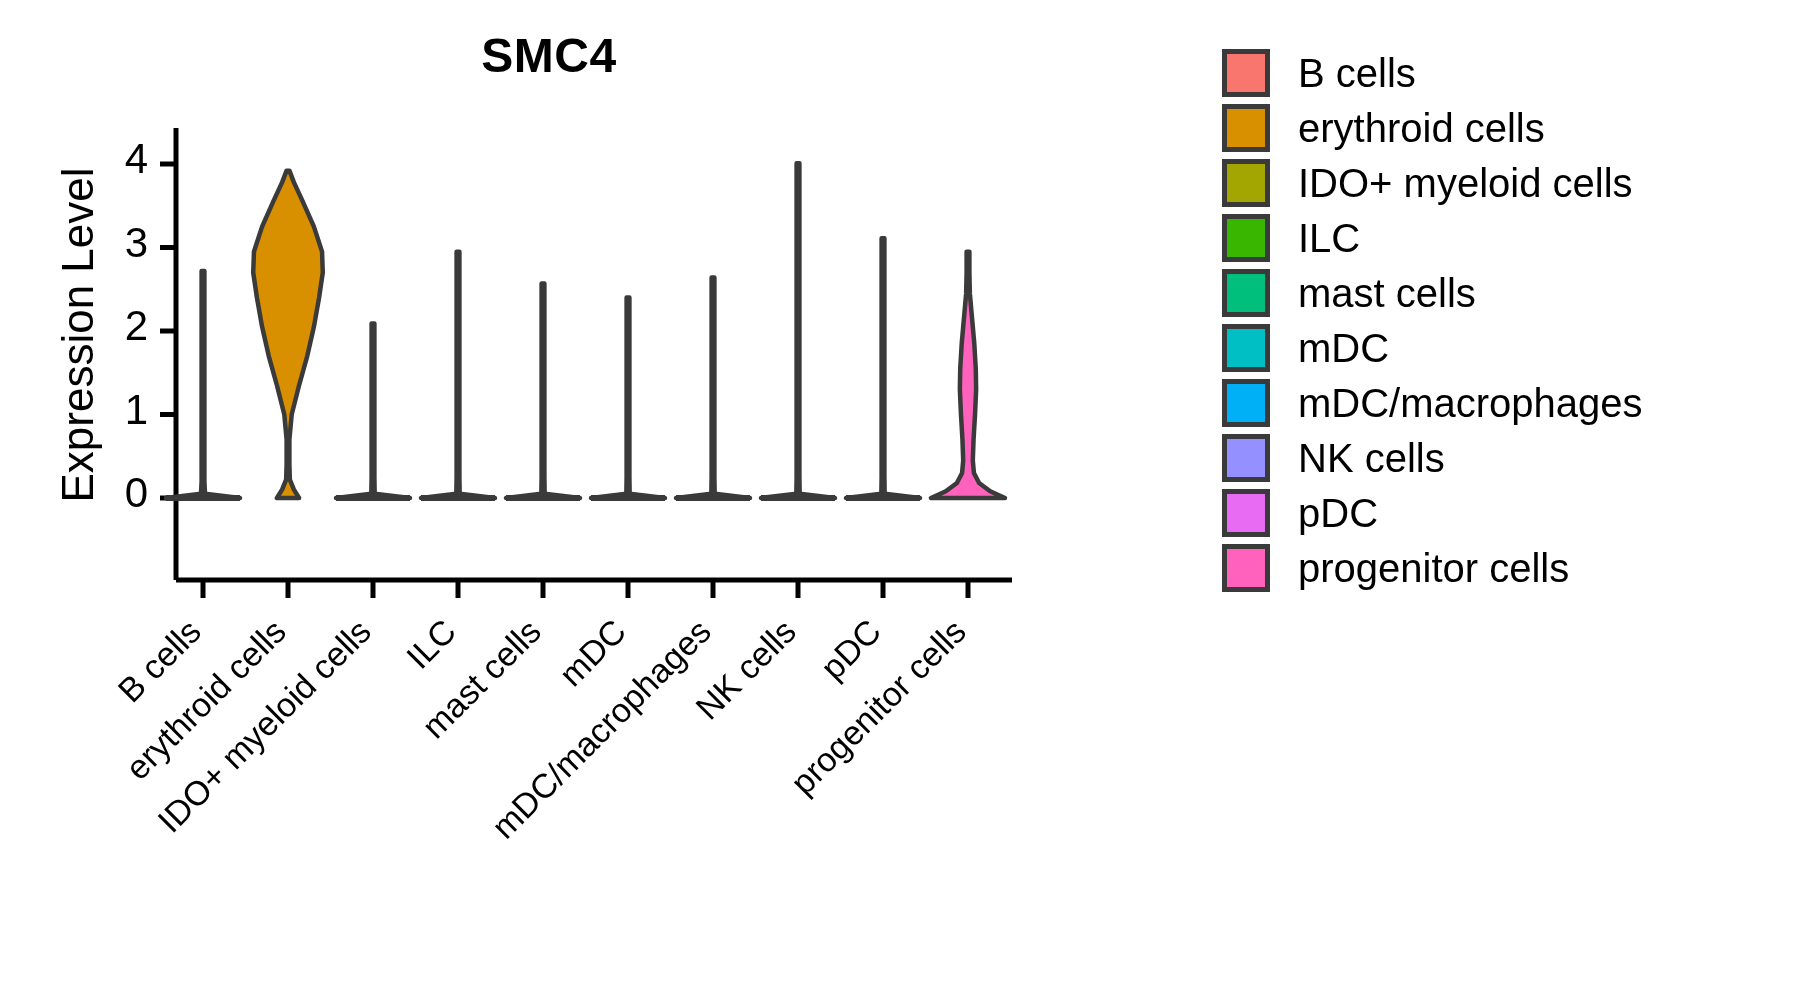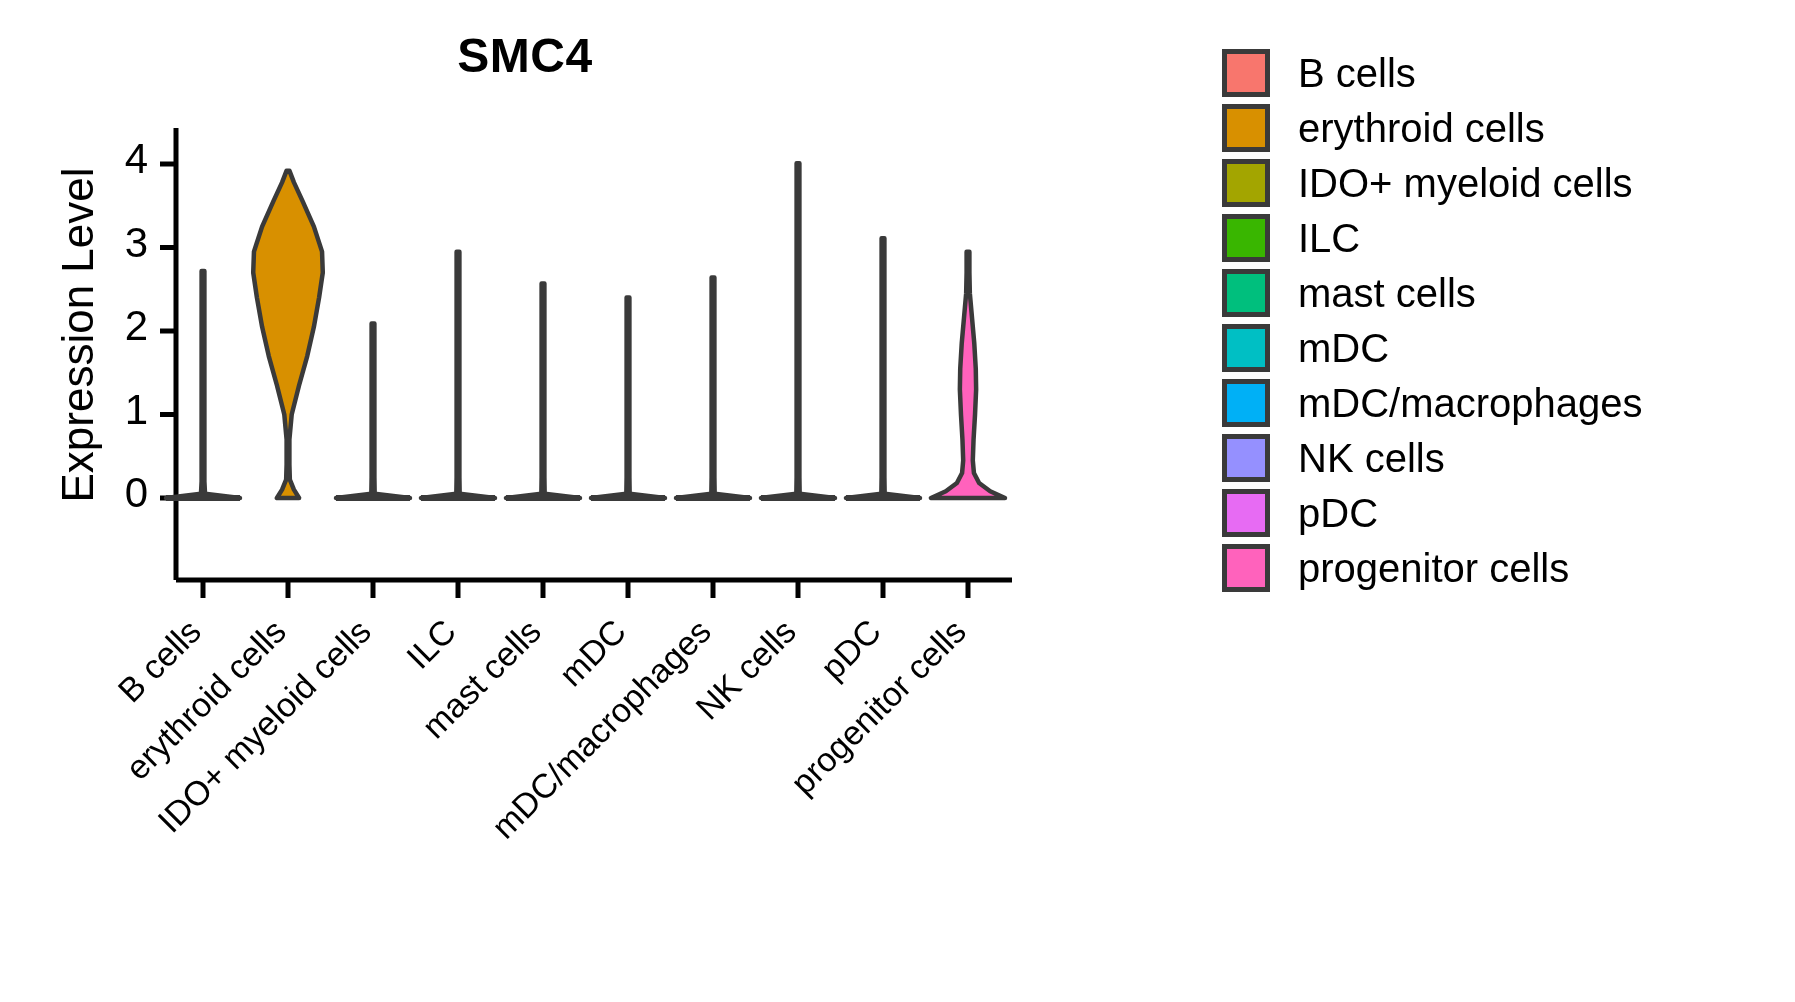--- a/index.html
+++ b/index.html
@@ -23,20 +23,21 @@
   .plot-title {
     position: absolute;
     left: 0;
     top: 28px;
     width: 1050px;
     text-align: center;
     font-size: 48px;
     font-weight: bold;
     color: #000;
     letter-spacing: 0.5px;
+    padding-left: 24px;
   }
   .ylabel {
     position: absolute;
     left: -172px;
     top: 310px;
     width: 500px;
     text-align: center;
     font-size: 44px;
     color: #000;
     transform: rotate(-90deg);

